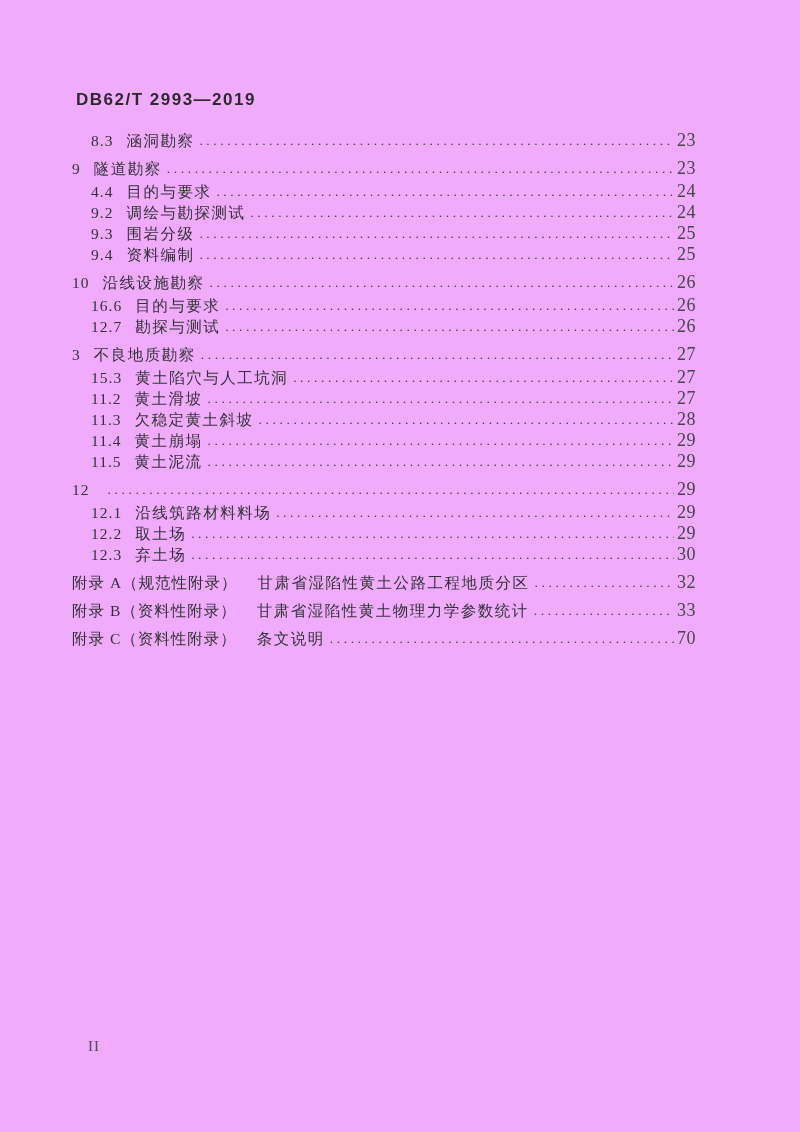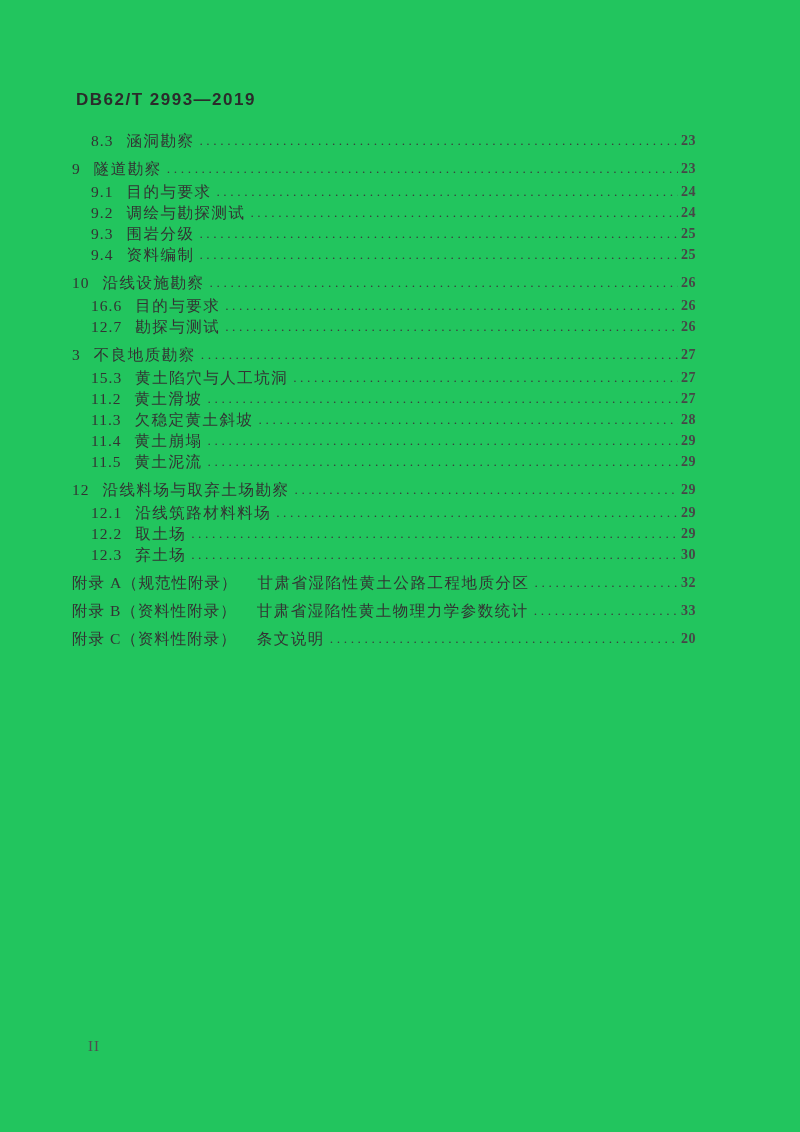--- a/index.html
+++ b/index.html
@@ -11,21 +11,21 @@
     width: 800px;
     height: 1132px;
     position: relative;
     overflow: hidden;
     font-family: "Liberation Serif", "DejaVu Serif", serif;
     color: #333333;
   }
   .page {
     position: absolute;
     inset: 0;
-    background: #22c55e;
+    background: #f0abfc;
   }
   .doc-header {
     position: absolute;
     left: 76px;
     top: 90px;
     font-family: "Liberation Sans", "DejaVu Sans", sans-serif;
     font-size: 17px;
     font-weight: 600;
     letter-spacing: 1.5px;
     color: #2b2b2b;
@@ -71,24 +71,23 @@
     margin: 0 3px 0 5px;
     color: #3d3d3d;
     font-size: 13.5px;
   }
   .dots::after {
     content: "......................................................................................................................................................";
     letter-spacing: 3.6px;
   }
   .pagenum {
     flex: 0 0 auto;
-    font-size: 14px;
+    font-size: 18px;
     color: #474747;
     letter-spacing: 0.5px;
-    font-weight: bold;
   }
   .doc-footer {
     position: absolute;
     left: 88px;
     top: 1038px;
     font-size: 15px;
     color: #4f4f4f;
     letter-spacing: 1px;
     font-family: Liberation Serif, serif;
   }
@@ -110,21 +109,21 @@
       </div>
 
       <div class="toc-row lvl1">
         <span class="num">9</span>
         <span class="title">隧道勘察</span>
         <span class="dots"></span>
         <span class="pagenum">23</span>
       </div>
 
       <div class="toc-row lvl2">
-        <span class="num">9.1</span>
+        <span class="num">4.4</span>
         <span class="title">目的与要求</span>
         <span class="dots"></span>
         <span class="pagenum">24</span>
       </div>
 
       <div class="toc-row lvl2">
         <span class="num">9.2</span>
         <span class="title">调绘与勘探测试</span>
         <span class="dots"></span>
         <span class="pagenum">24</span>
@@ -202,21 +201,20 @@
 
       <div class="toc-row lvl2">
         <span class="num">11.5</span>
         <span class="title">黄土泥流</span>
         <span class="dots"></span>
         <span class="pagenum">29</span>
       </div>
 
       <div class="toc-row lvl1">
         <span class="num">12</span>
-        <span class="title">沿线料场与取弃土场勘察</span>
         <span class="dots"></span>
         <span class="pagenum">29</span>
       </div>
 
       <div class="toc-row lvl2">
         <span class="num">12.1</span>
         <span class="title">沿线筑路材料料场</span>
         <span class="dots"></span>
         <span class="pagenum">29</span>
       </div>
@@ -246,19 +244,19 @@
         <span class="num">附录 B（资料性附录）</span>
         <span class="title">甘肃省湿陷性黄土物理力学参数统计</span>
         <span class="dots"></span>
         <span class="pagenum">33</span>
       </div>
 
       <div class="toc-row appendix">
         <span class="num">附录 C（资料性附录）</span>
         <span class="title">条文说明</span>
         <span class="dots"></span>
-        <span class="pagenum">20</span>
+        <span class="pagenum">70</span>
       </div>
     </div>
 
   <div class="doc-footer">II</div>
 
 </div>
 
 </body></html>

